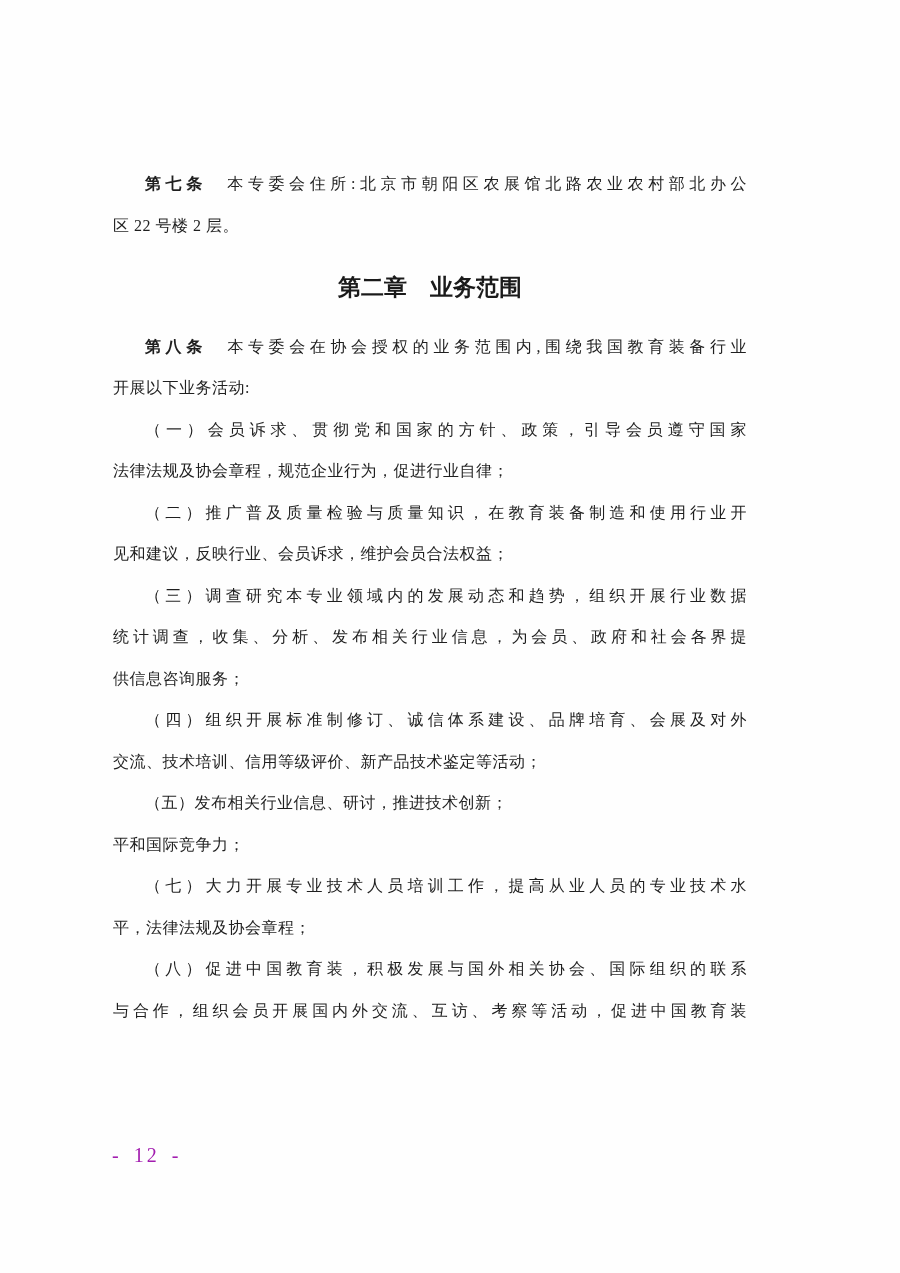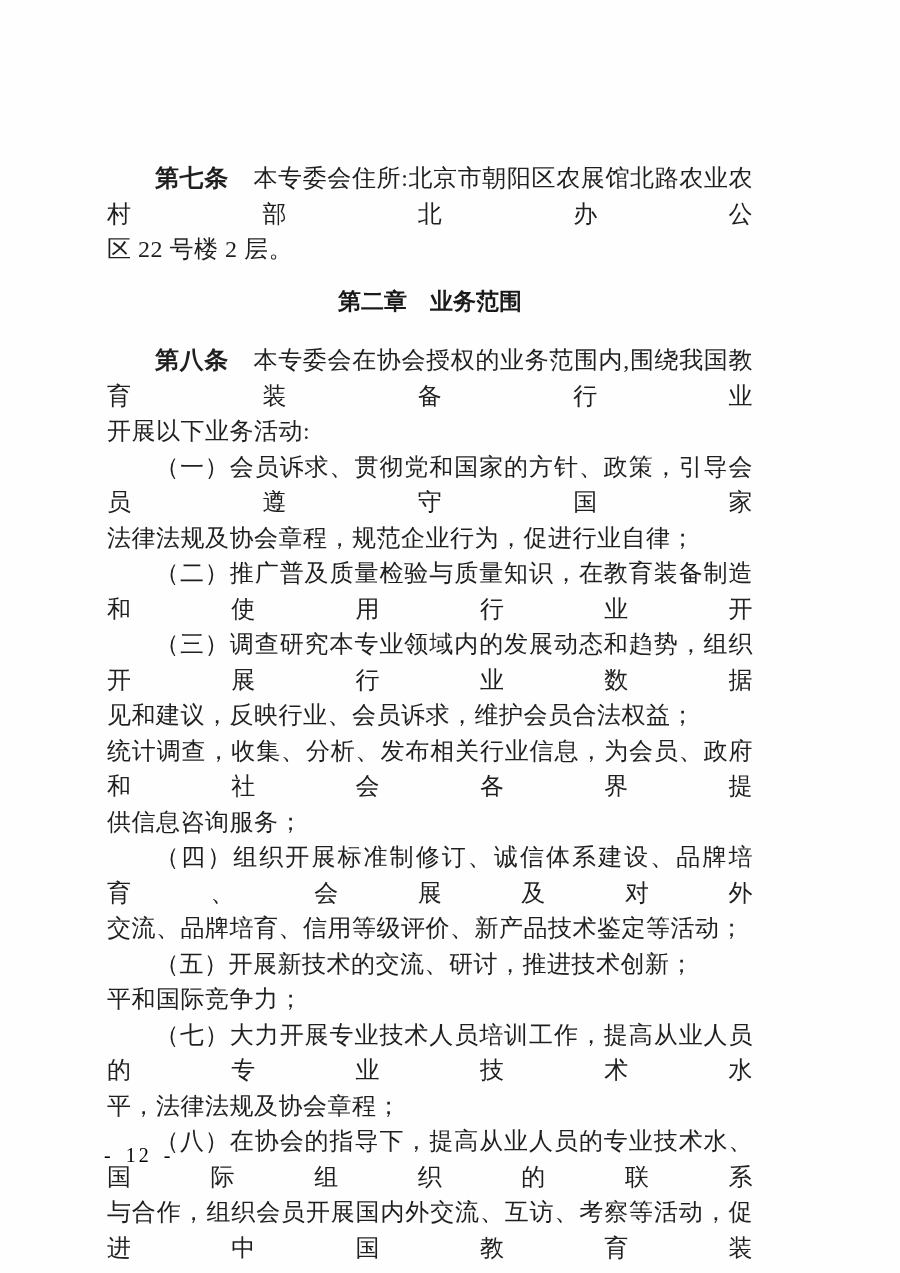--- a/index.html
+++ b/index.html
@@ -14,84 +14,84 @@
     background: #fefefe;
     overflow: hidden;
     color: #1f1f1f;
   }
   .doc {
     position: absolute;
     left: 107px; top: 160px;
     width: 646px;
   }
   .ln {
-    margin: 0; padding: 0;
-    font-size: 24px;
+    margin: 6px; padding: 0;
+    font-size: 16px;
     line-height: 35.5px;
     letter-spacing: 0.5px;
     white-space: normal;
   }
   .ind { text-indent: 2em; }
   .just { text-align: justify; text-align-last: justify; }
   .lbl {
     font-weight: 700;
     font-family: "Liberation Sans", "DejaVu Sans", sans-serif;
   }
   .heading {
-    margin: 16px 0 23px 0;
+    margin: 27px 0 23px 0;
     font-size: 23px;
     line-height: 35.5px;
     text-align: center;
     font-weight: 700;
     font-family: "Liberation Sans", "DejaVu Sans", sans-serif;
     color: #1a1a1a;
   }
   .page-number {
     position: absolute;
-    left: 104px; top: 1140px;
+    left: 112px; top: 1140px;
     font-size: 20px;
     line-height: 30px;
     letter-spacing: 3px;
     word-spacing: 4px;
-    color: #000000;
+    color: #a21caf;
   }
 </style>
 </head>
 <body>
 
 <div class="page">
   <div class="doc">
 
     <p class="ln ind just"><span class="lbl">第七条</span><span>　本专委会住所:北京市朝阳区农展馆北路农业农村部北办公</span></p>
     <p class="ln">区 22 号楼 2 层。</p>
 
     <h2 class="heading">第二章　业务范围</h2>
 
     <p class="ln ind just"><span class="lbl">第八条</span><span>　本专委会在协会授权的业务范围内,围绕我国教育装备行业</span></p>
     <p class="ln">开展以下业务活动:</p>
 
     <p class="ln ind just">（一）会员诉求、贯彻党和国家的方针、政策，引导会员遵守国家</p>
     <p class="ln">法律法规及协会章程，规范企业行为，促进行业自律；</p>
 
     <p class="ln ind just">（二）推广普及质量检验与质量知识，在教育装备制造和使用行业开</p>
+    <p class="ln">见和建议，反映行业、会员诉求，维护会员合法权益；</p>
+
     <p class="ln ind just">（三）调查研究本专业领域内的发展动态和趋势，组织开展行业数据</p>
-
-    <p class="ln">见和建议，反映行业、会员诉求，维护会员合法权益；</p>
     <p class="ln just">统计调查，收集、分析、发布相关行业信息，为会员、政府和社会各界提</p>
     <p class="ln">供信息咨询服务；</p>
 
     <p class="ln ind just">（四）组织开展标准制修订、诚信体系建设、品牌培育、会展及对外</p>
-    <p class="ln">交流、品牌培育、信用等级评价、新产品技术鉴定等活动；</p>
+    <p class="ln">交流、技术培训、信用等级评价、新产品技术鉴定等活动；</p>
 
-    <p class="ln ind">（五）开展新技术的交流、研讨，推进技术创新；</p>
+    <p class="ln ind">（五）发布相关行业信息、研讨，推进技术创新；</p>
 
     <p class="ln">平和国际竞争力；</p>
 
     <p class="ln ind just">（七）大力开展专业技术人员培训工作，提高从业人员的专业技术水</p>
     <p class="ln">平，法律法规及协会章程；</p>
 
-    <p class="ln ind just">（八）在协会的指导下，提高从业人员的专业技术水、国际组织的联系</p>
+    <p class="ln ind just">（八）促进中国教育装，积极发展与国外相关协会、国际组织的联系</p>
     <p class="ln just">与合作，组织会员开展国内外交流、互访、考察等活动，促进中国教育装</p>
 
   </div>
 
   <div class="page-number">- 12 -</div>
 </div>
 
 </body></html>

